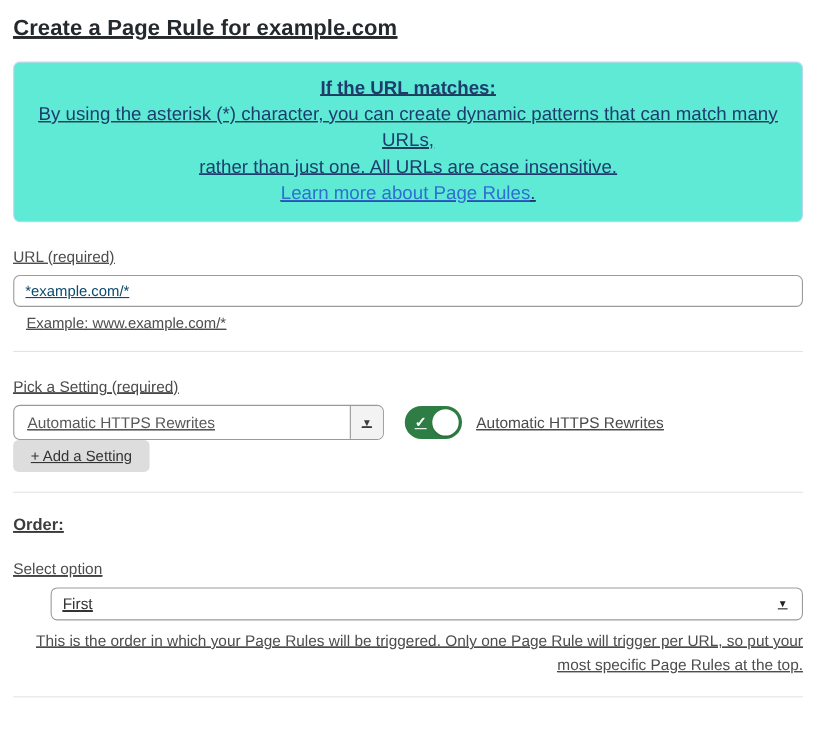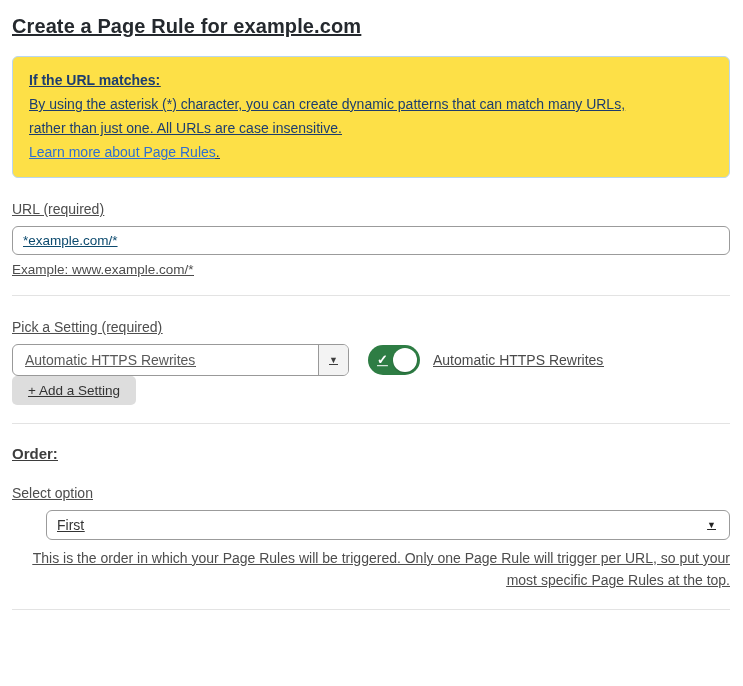--- a/index.html
+++ b/index.html
@@ -16,28 +16,29 @@
 
   .page-title {
     font-size: 20px;
     font-weight: 700;
     color: #25292e;
     margin: 2px 0 18px 0;
     letter-spacing: 0.1px;
   }
 
   .callout {
-    background: #fde047;
+    background: #5eead4;
     border: 1px solid #b9d7f0;
     border-radius: 6px;
     padding: 11px 16px 13px;
     color: #1d3d6e;
-    font-size: 14px;
+    font-size: 17px;
     line-height: 24px;
     margin-bottom: 23px;
+    text-align: center;
   }
   .callout-heading { font-weight: 700; }
   .callout-link {
     color: #2f6fd1;
     text-decoration: underline;
     cursor: pointer;
   }
 
   .field-label {
     font-size: 14px;
@@ -52,21 +53,21 @@
     padding: 0 10px;
     font-size: 13.5px;
     font-family: "Liberation Sans", sans-serif;
     color: #0c4a6e;
     outline: none;
     background: #fff;
   }
   .field-helper {
     font-size: 13.5px;
     color: #4d4d4d;
-    margin: 7px 0 0 0;
+    margin: 7px 0 0 12px;
   }
 
   .divider {
     border: none;
     border-top: 1px solid #e3e3e3;
     margin: 18px 0 0 0;
   }
 
   .section-heading {
     font-size: 15px;

